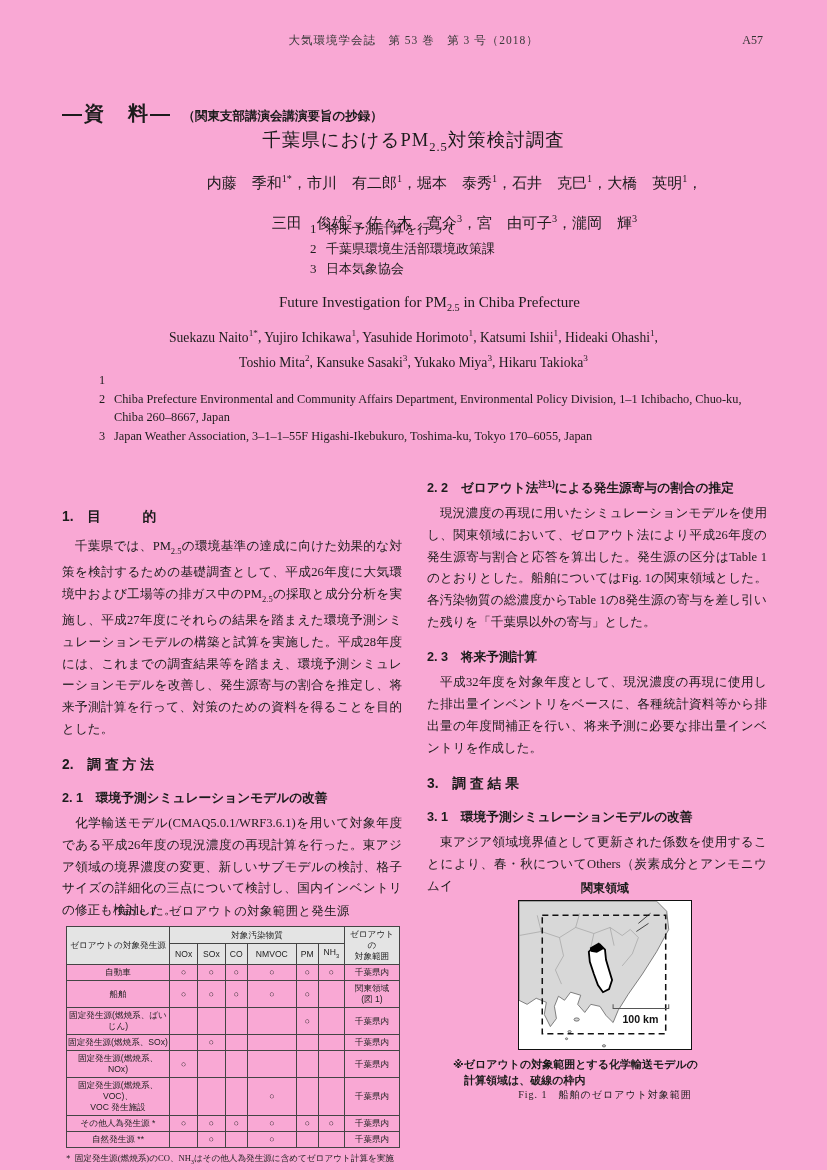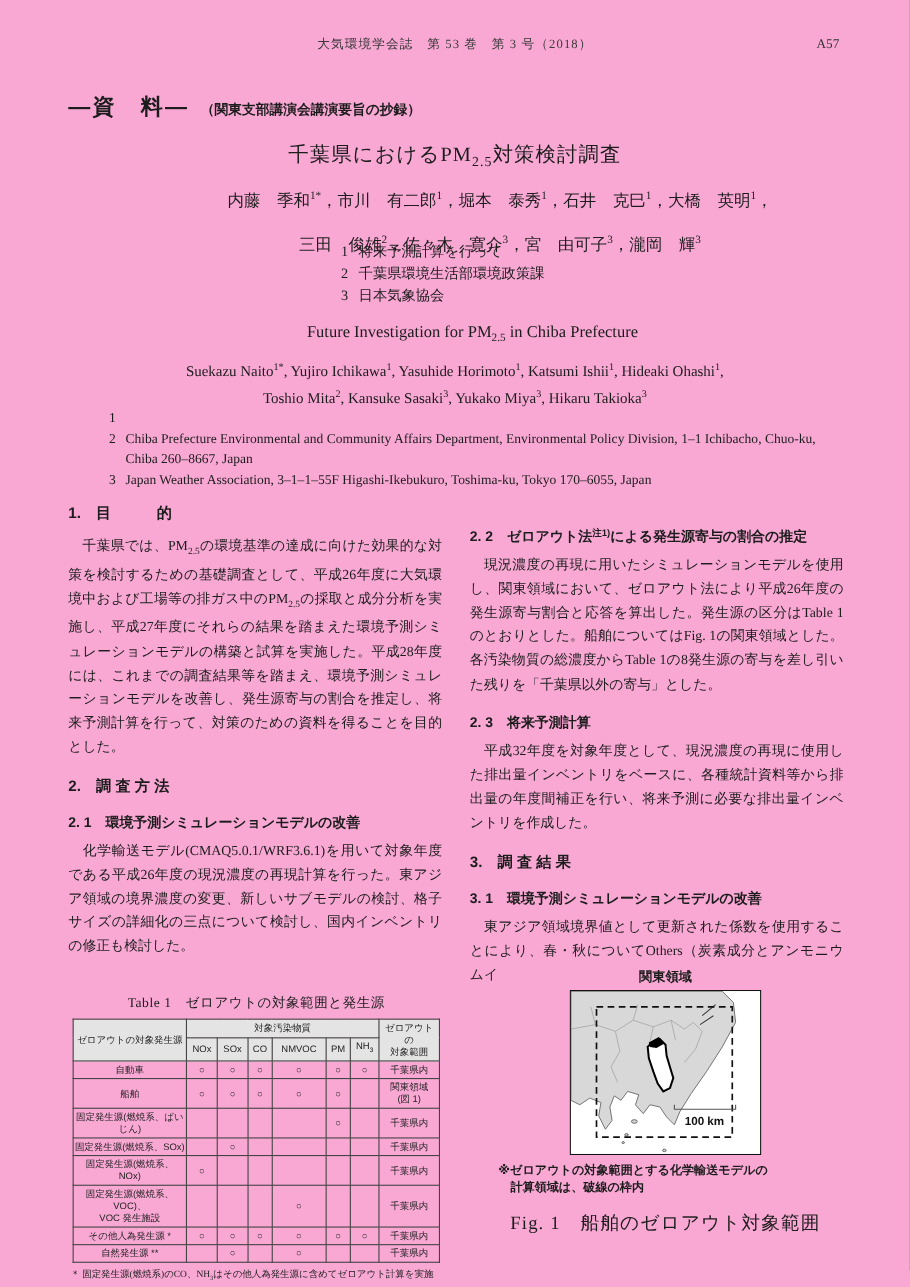--- a/index.html
+++ b/index.html
@@ -5,38 +5,38 @@
   html,body{margin:0;padding:0;background:#9a9a9a;}
   .page{position:relative;width:827px;height:1170px;margin:0 auto;background:#f9a8d4;
         font-family:"Liberation Serif","DejaVu Serif",serif;color:#1c1c1c;overflow:hidden;}
   .gothic{font-family:"Liberation Sans","DejaVu Sans",sans-serif;}
   .center{text-align:center;}
   .abs{position:absolute;}
 
   .journal-header{top:33px;left:0;width:100%;text-align:center;font-size:11.5px;color:#3a3a3a;letter-spacing:1px;}
   .page-num{top:33px;right:64px;font-size:12px;color:#333;}
 
-  .banner{top:84px;left:62px;font-weight:bold;}
+  .banner{top:100px;left:62px;font-weight:bold;}
   .banner .main{font-size:20px;letter-spacing:2px;}
   .banner .sub{font-size:12.5px;margin-left:6px;}
 
   .title-jp{top:127px;left:0;width:100%;font-size:18.5px;letter-spacing:1px;}
   .authors-jp{top:161px;left:0;width:100%;font-size:15px;line-height:36px;margin-left:41px;}
   .affil-jp{top:219px;left:310px;font-size:13px;line-height:20px;}
   .affil-jp .row{display:flex;}
   .affil-jp .num{width:16px;}
 
   .title-en{top:294px;left:16px;width:100%;font-size:15px;}
   .authors-en{top:323px;left:0;width:100%;font-size:13.6px;line-height:21px;}
   .affil-en{top:371px;left:99px;width:650px;font-size:12.3px;line-height:18.5px;}
   .affil-en .row{display:flex;}
   .affil-en .num{width:15px;flex:0 0 15px;}
 
   .col{width:340px;font-size:12.6px;line-height:21.7px;text-align:justify;}
-  .col-left{top:458px;left:62px;}
+  .col-left{top:508px;left:62px;}
   .col-right{top:476px;left:427px;}
   .col > :first-child{margin-top:0;}
   h1.sec{font-family:"Liberation Sans","DejaVu Sans",sans-serif;font-size:13.8px;font-weight:bold;
          margin:16px 0 10px;line-height:18px;}
   h2.subsec{font-family:"Liberation Sans","DejaVu Sans",sans-serif;font-size:12.7px;font-weight:bold;
          margin:16px 0 6px;line-height:17px;}
   p.body{margin:0 0 8px;}
   sub,sup{font-size:68%;}
 
   
@@ -53,21 +53,21 @@
   .tbl-footnotes{font-size:8.6px;line-height:12.5px;margin-top:4px;color:#222;
       font-family:"Liberation Serif","DejaVu Serif",serif;}
 
   
   .figure-block{top:880px;left:445px;width:320px;}
   .map-title{font-family:"Liberation Sans","DejaVu Sans",sans-serif;font-size:12px;font-weight:bold;
       text-align:center;margin-bottom:3px;}
   svg.map{display:block;margin:0 auto;width:172px;height:148px;border:1.6px solid #111;background:#fff;}
   .fig-note{font-family:"Liberation Sans","DejaVu Sans",sans-serif;font-size:11px;font-weight:bold;
       line-height:15.5px;margin-top:7px;margin-left:8px;}
-  .fig-caption{font-size:17px;text-align:center;margin-top:12px;letter-spacing:1px;}
+  .fig-caption{font-size:10px;text-align:center;letter-spacing:1px;}
 </style>
 </head>
 <body>
 
 <div class="page">
 
   <div class="abs journal-header">大気環境学会誌　第 53 巻　第 3 号（2018）</div>
   <div class="abs page-num">A57</div>
 
   <div class="abs banner gothic">

